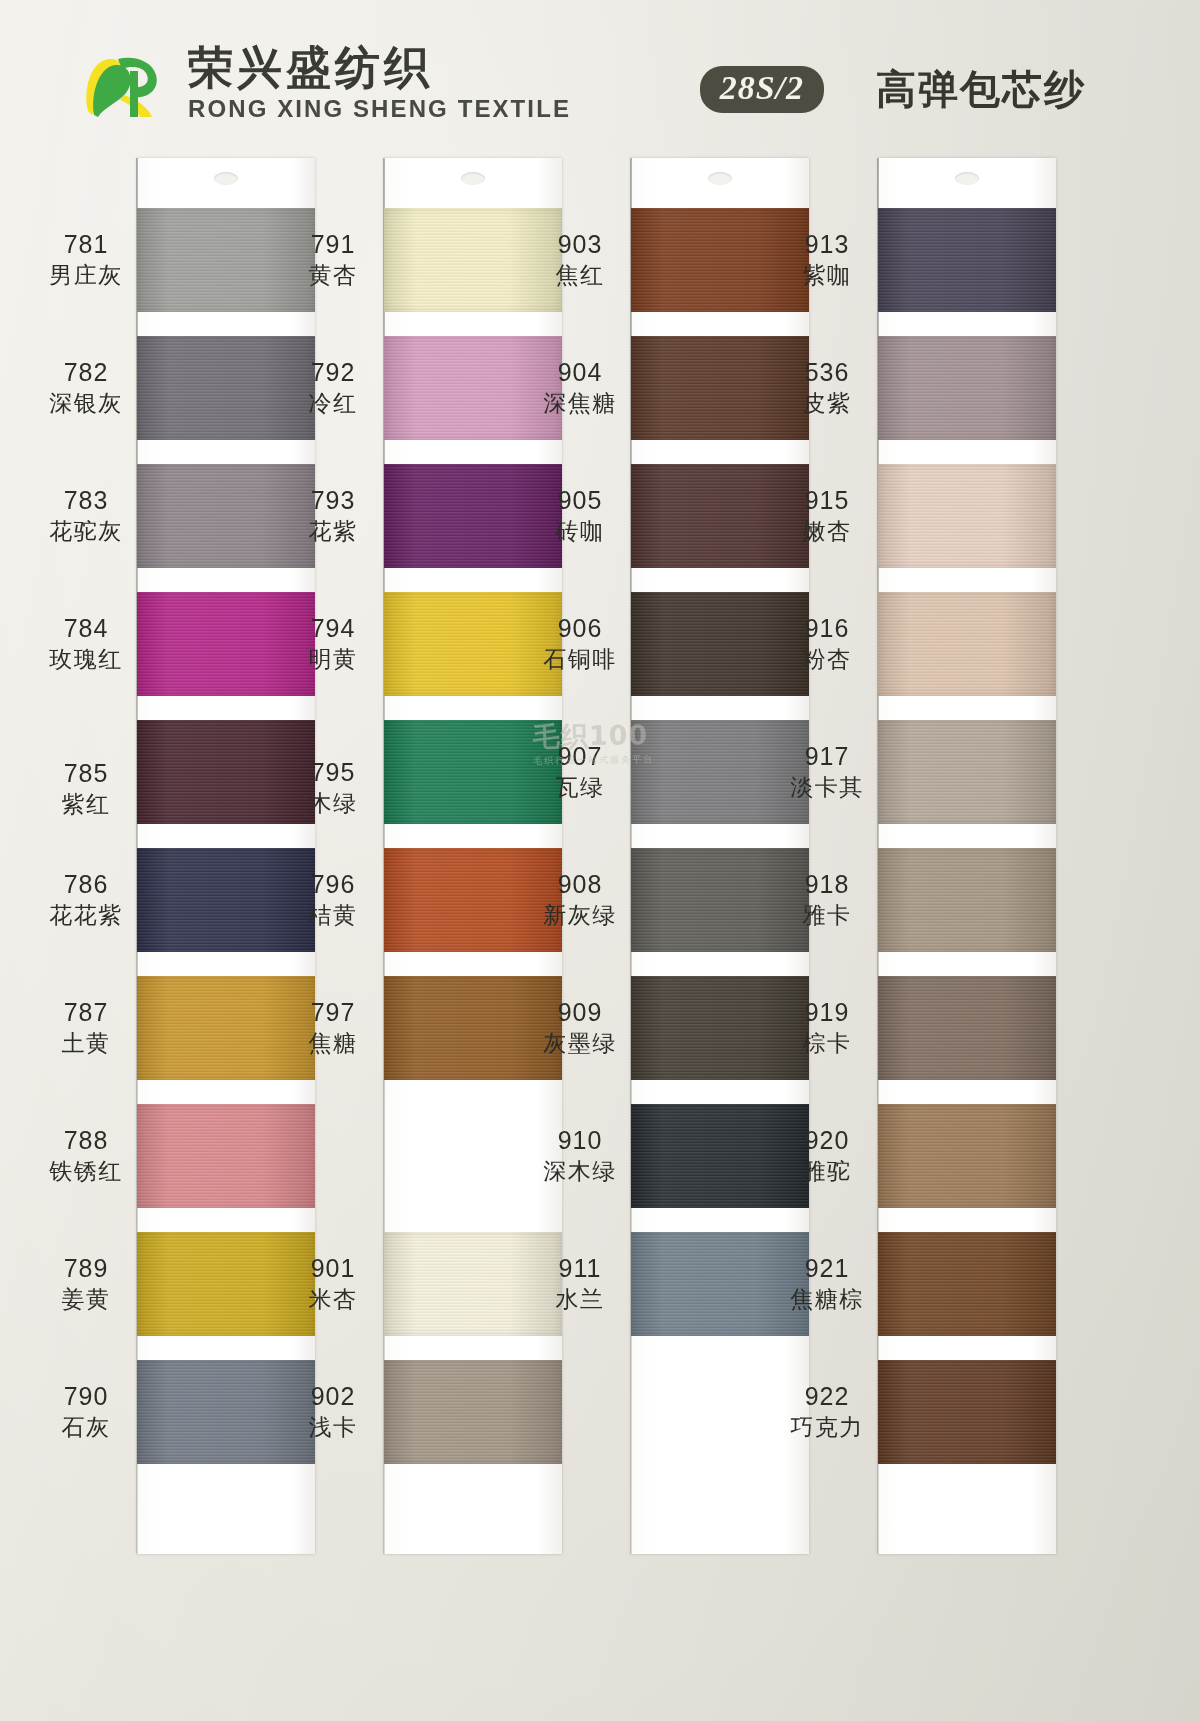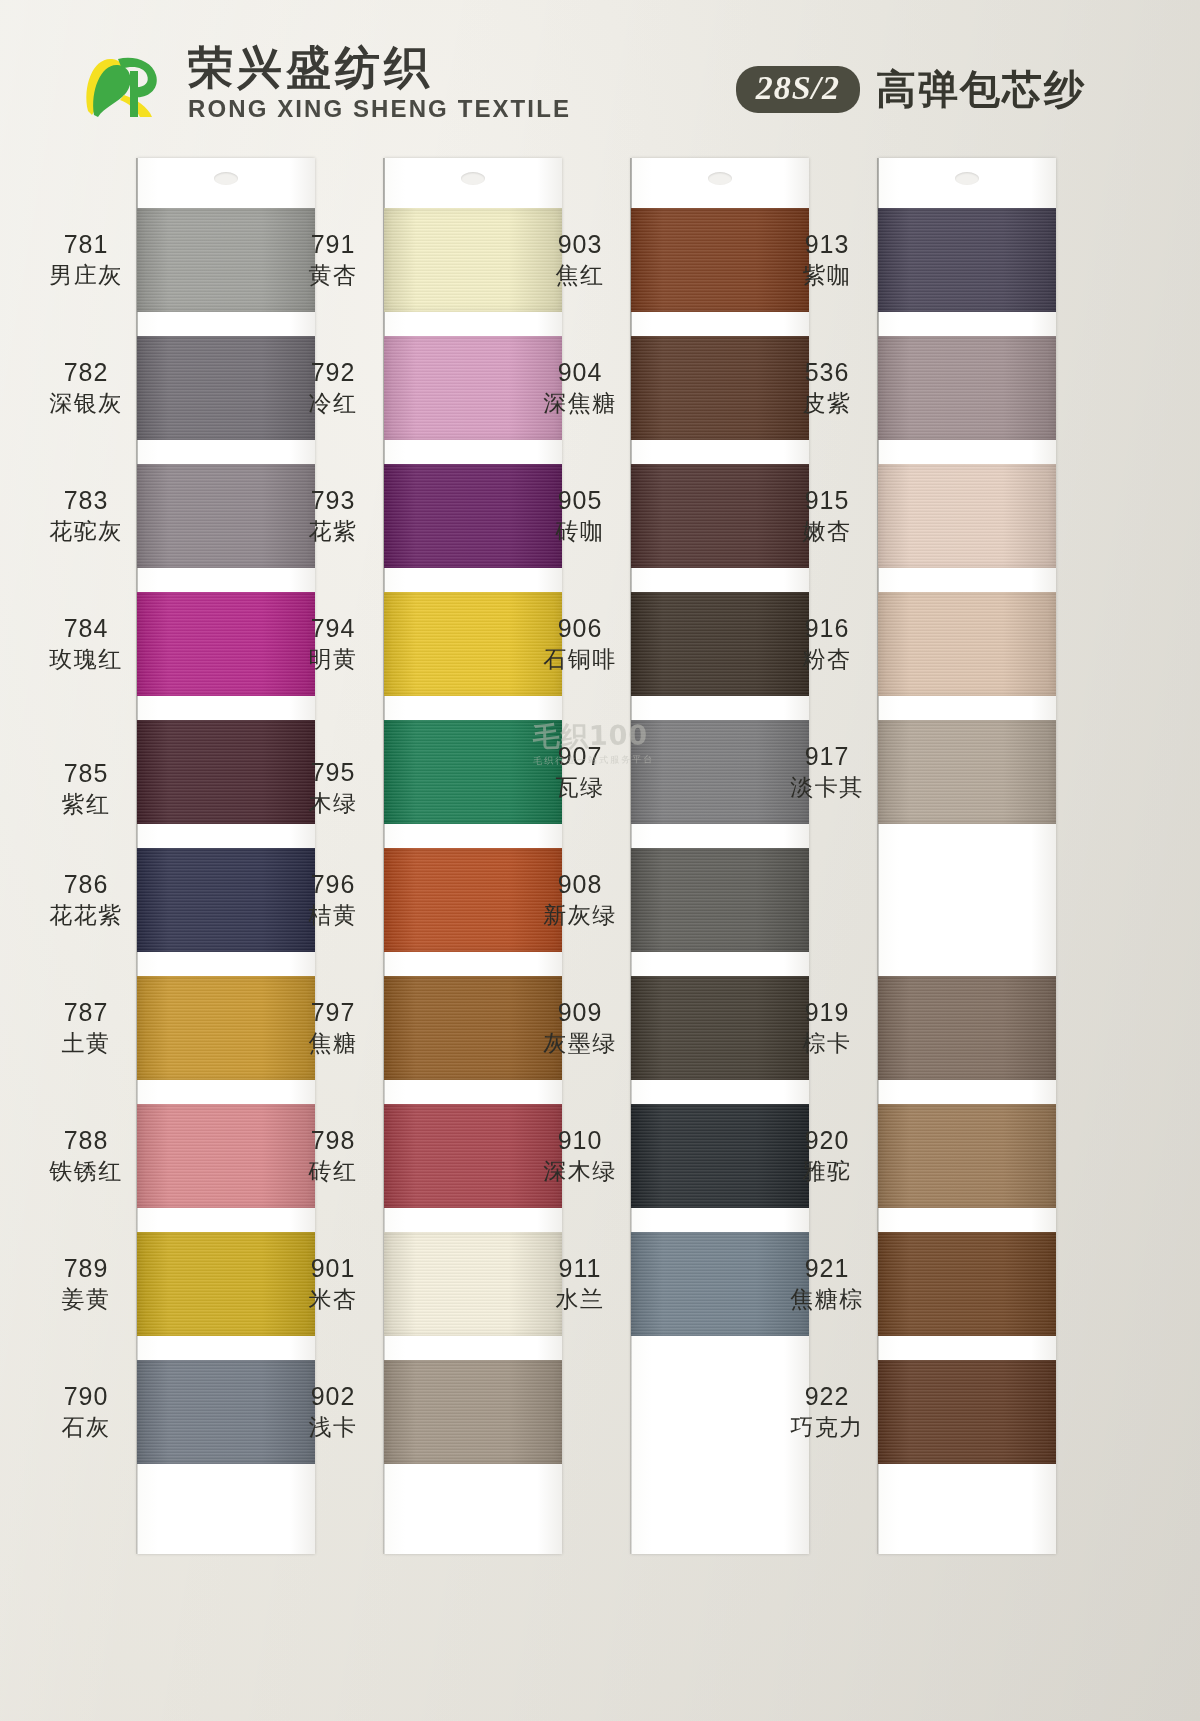--- a/index.html
+++ b/index.html
@@ -38,21 +38,21 @@
   .spec-block{position:absolute;right:74px;top:62px;display:flex;align-items:center;gap:16px;}
   .spec-badge{
     background:#4c4c40;color:#f4f2ea;
     font-family:"Liberation Serif","DejaVu Serif",serif;
     font-size:34px;font-weight:700;font-style:italic;
     padding:2px 20px 5px 20px;border-radius:22px;letter-spacing:1px;
     line-height:1.15;
   }
   .spec-title{
     font-family:Liberation Serif, serif;
-    font-size:40px;font-weight:700;color:#37372f;letter-spacing:2px;
+    font-size:40px;font-weight:700;color:#37372f;letter-spacing:2px;margin-left:36px;
   }
 
   
   .grid{position:absolute;left:0;top:150px;width:1200px;height:1571px;}
   .col{position:absolute;top:0;width:275px;height:1420px;}
   .col-0{left:40px;}
   .col-1{left:287px;}
   .col-2{left:534px;}
   .col-3{left:781px;}
 
@@ -265,27 +265,20 @@
           <div class="name">桔黄</div>
         </div>
       </div>
       <div class="row" style="top: 826px;">
         <div class="swatch" style="background: rgb(143, 90, 34);"></div>
         <div class="label" style="top: 22px;">
           <div class="code">797</div>
           <div class="name">焦糖</div>
         </div>
       </div>
-      <div class="row" style="top: 954px;">
-        <div class="swatch" style="background: rgb(165, 63, 72);"></div>
-        <div class="label" style="top: 22px;">
-          <div class="code">798</div>
-          <div class="name">砖红</div>
-        </div>
-      </div>
       <div class="row" style="top: 1082px;">
         <div class="swatch" style="background: rgb(245, 240, 220);"></div>
         <div class="label" style="top: 22px;">
           <div class="code">901</div>
           <div class="name">米杏</div>
         </div>
       </div>
       <div class="row" style="top: 1210px;">
         <div class="swatch" style="background: rgb(160, 147, 131);"></div>
         <div class="label" style="top: 22px;">
@@ -392,20 +385,27 @@
           <div class="name">粉杏</div>
         </div>
       </div>
       <div class="row" style="top: 570px;">
         <div class="swatch" style="background: rgb(178, 165, 150);"></div>
         <div class="label" style="top: 22px;">
           <div class="code">917</div>
           <div class="name">淡卡其</div>
         </div>
       </div>
+      <div class="row" style="top: 698px;">
+        <div class="swatch" style="background: rgb(164, 148, 127);"></div>
+        <div class="label" style="top: 22px;">
+          <div class="code">918</div>
+          <div class="name">雅卡</div>
+        </div>
+      </div>
       <div class="row" style="top: 826px;">
         <div class="swatch" style="background: rgb(125, 106, 92);"></div>
         <div class="label" style="top: 22px;">
           <div class="code">919</div>
           <div class="name">棕卡</div>
         </div>
       </div>
       <div class="row" style="top: 954px;">
         <div class="swatch" style="background: rgb(154, 120, 84);"></div>
         <div class="label" style="top: 22px;">

